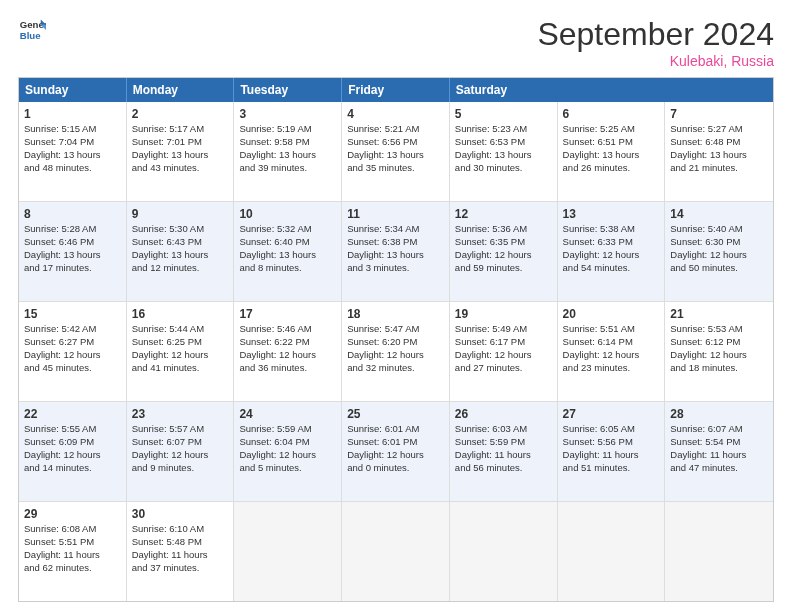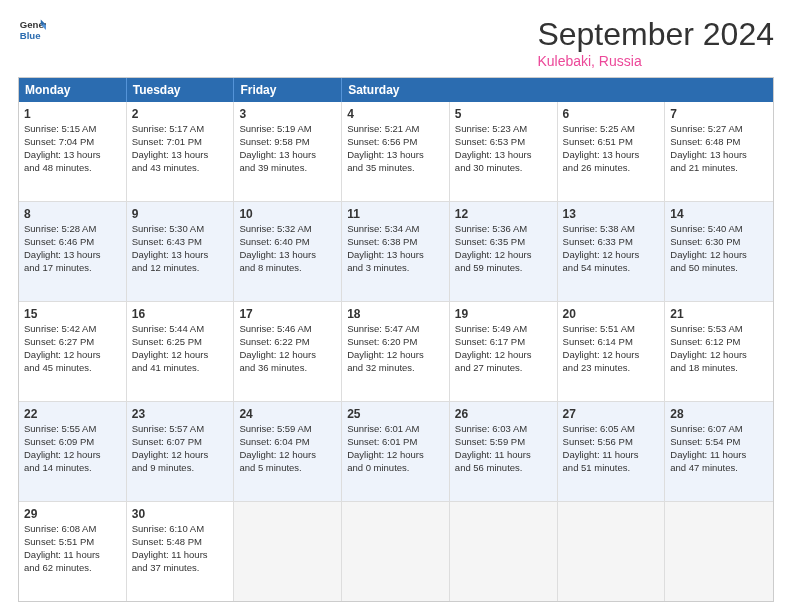--- a/index.html
+++ b/index.html
@@ -26,20 +26,21 @@
     .logo {
       display: flex;
       align-items: center;
       gap: 4px;
     }
     .logo-icon {
       width: 28px;
       height: 28px;
     }
     .title-block {
+      text-align: right;
     }
     .month-title {
       font-size: 32px;
       color: #333;
       font-weight: normal;
     }
     .location-title {
       font-size: 14px;
       color: #ec4899;
     }
@@ -107,20 +108,21 @@
       </svg>
     </div>
     <div class="title-block">
       <div class="month-title">September 2024</div>
       <div class="location-title">Kulebaki, Russia</div>
     </div>
   </div>
 
   <div class="calendar">
     <div class="cal-header" id="cal-header">
+        <div class="cal-header-cell">Sunday</div>
         <div class="cal-header-cell">Monday</div>
         <div class="cal-header-cell">Tuesday</div>
         <div class="cal-header-cell">Friday</div>
         <div class="cal-header-cell">Saturday</div>
       </div>
     <div class="cal-body" id="cal-body">
         <div class="cal-row">
           <div class="cal-cell">
             <span class="day-num">1</span>
             <div>Sunrise: 5:15 AM</div>

